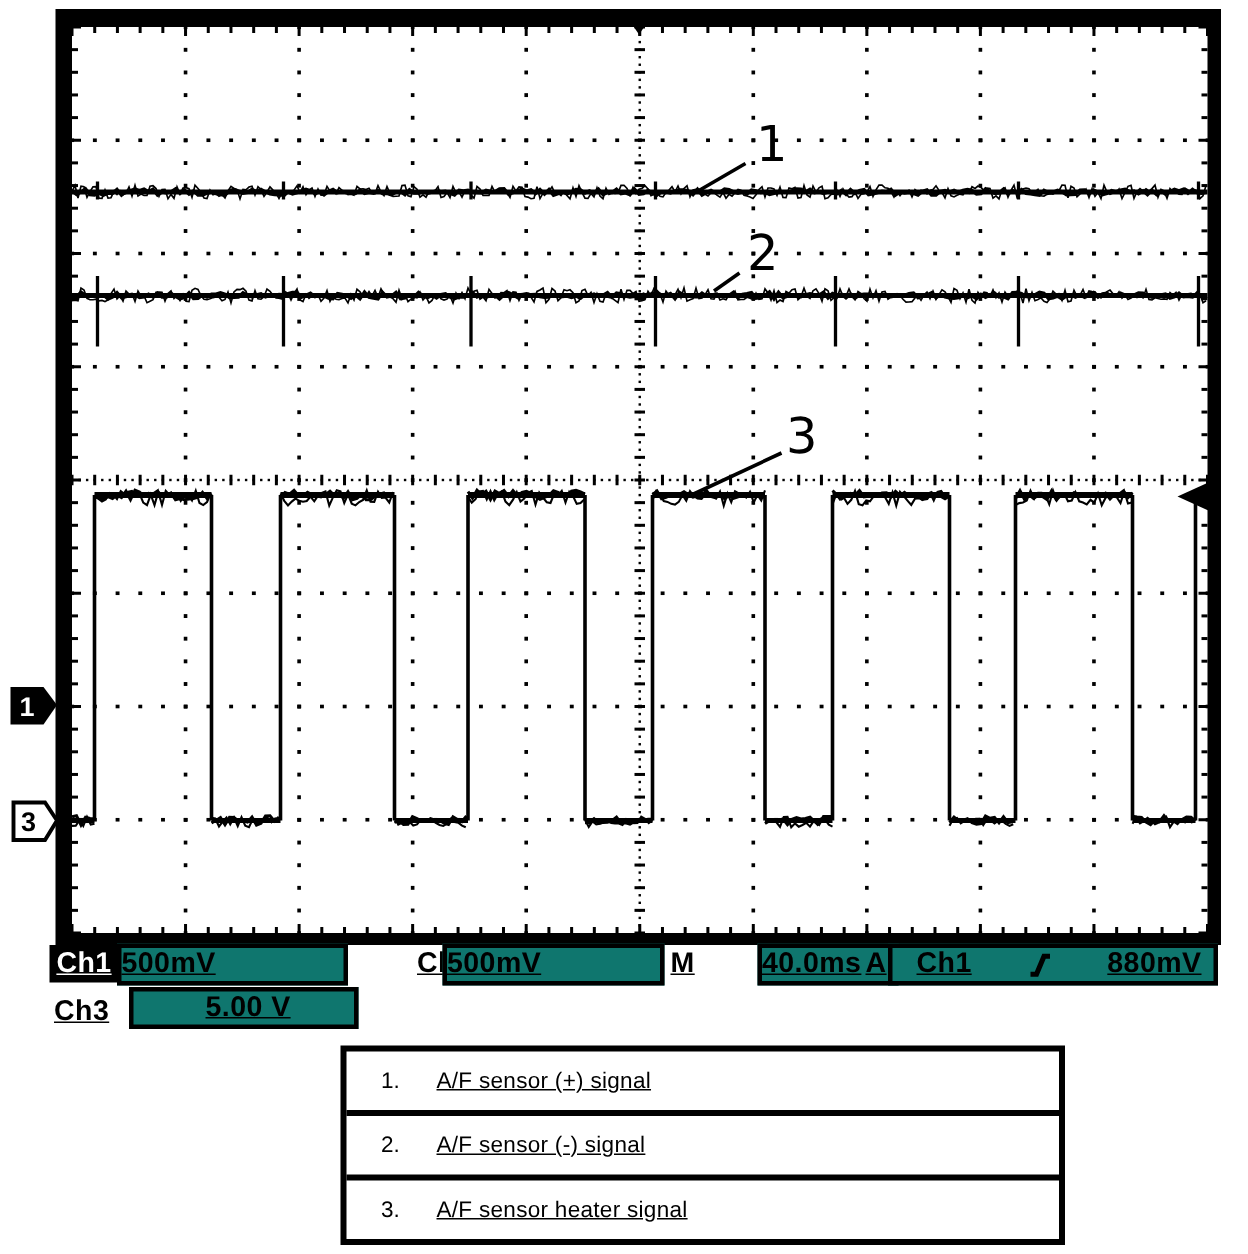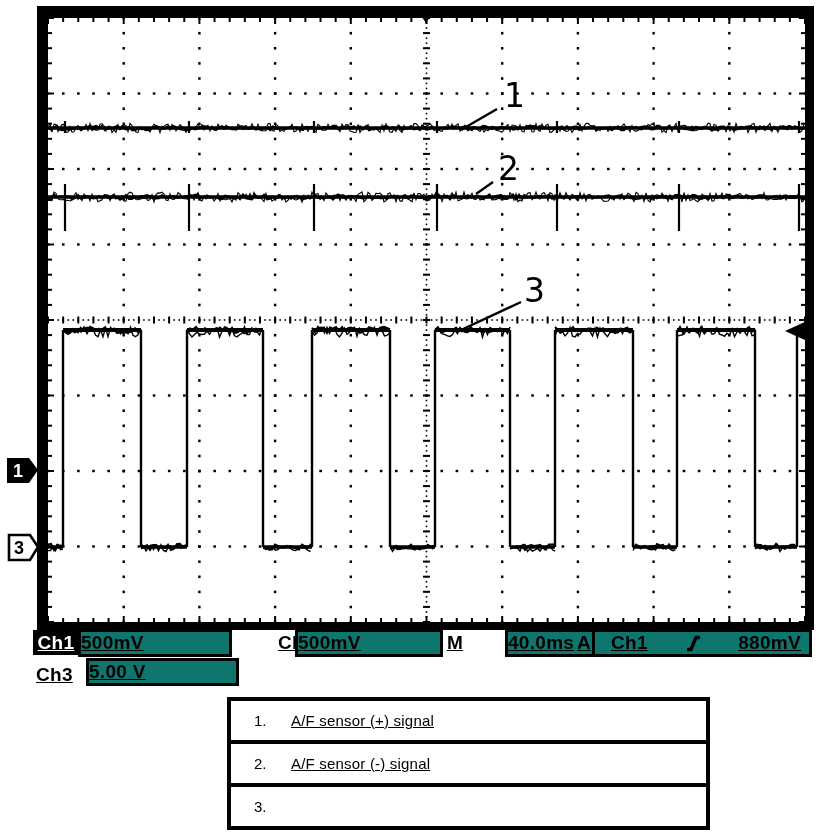--- a/index.html
+++ b/index.html
@@ -15,21 +15,21 @@
        height:28px;line-height:22px;}
   .b1{left:78px;top:629px;width:154px;}
   .l-ch2{left:242px;top:632px;margin-left:36px;}
   .b2{left:295px;top:629px;width:148px;}
   .l-m{left:447px;top:632px;}
   .b3{left:464px;top:629px;width:94px;margin-left:41px;}
   .l-a{left:577px;top:632px;}
   .b4{left:592px;top:629px;width:220px;display:flex;align-items:center;
       justify-content:space-between;padding:0 8px 0 16px;line-height:normal;}
   .l-ch3{left:36px;top:664px;}
-  .b5{left:86px;top:658px;width:153px;}
+  .b5{left:86px;top:658px;width:153px;padding-left:48px;}
   .slope{display:block;margin-top:1px;}
   
   .legend{position:absolute;left:227px;top:697px;width:483px;box-sizing:border-box;
           border:4px solid #000;background:#fff;}
   .legend-row{height:39px;display:flex;align-items:center;padding-left:23px;
               border-top:4px solid #000;}
   .legend-row:first-child{border-top:none;}
   .legend .num{width:37px;font:400 15px "Liberation Sans",sans-serif;}
   .legend .txt{font:400 15px "Liberation Sans",sans-serif;letter-spacing:.2px;text-decoration:underline;}
 </style>
@@ -1345,15 +1345,16 @@
     <div class="legend-row">
       <span class="num">1.</span>
       <span class="txt">A/F sensor (+) signal</span>
     </div>
     <div class="legend-row">
       <span class="num">2.</span>
       <span class="txt">A/F sensor (-) signal</span>
     </div>
     <div class="legend-row">
       <span class="num">3.</span>
+      <span class="txt">A/F sensor heater signal</span>
     </div>
   </div>
 </div>
 
 </body></html>

